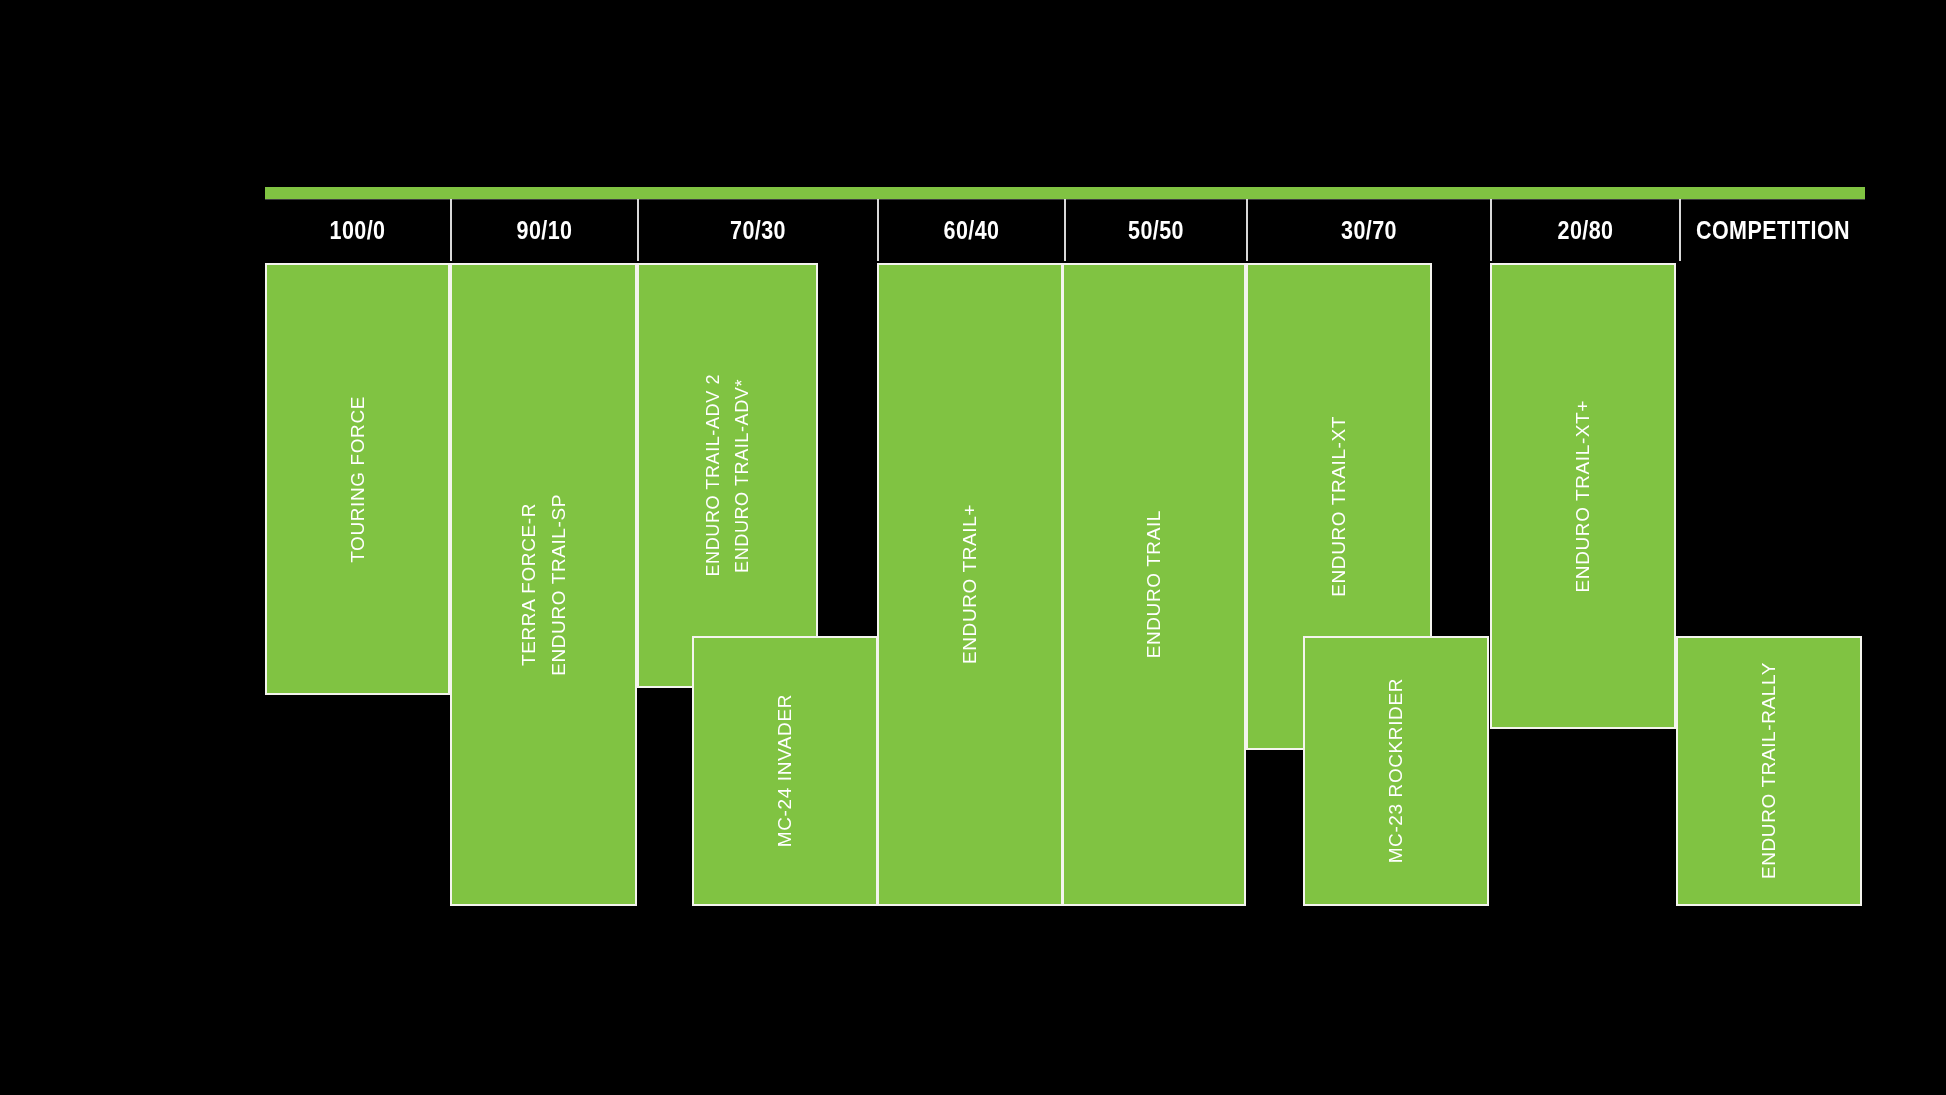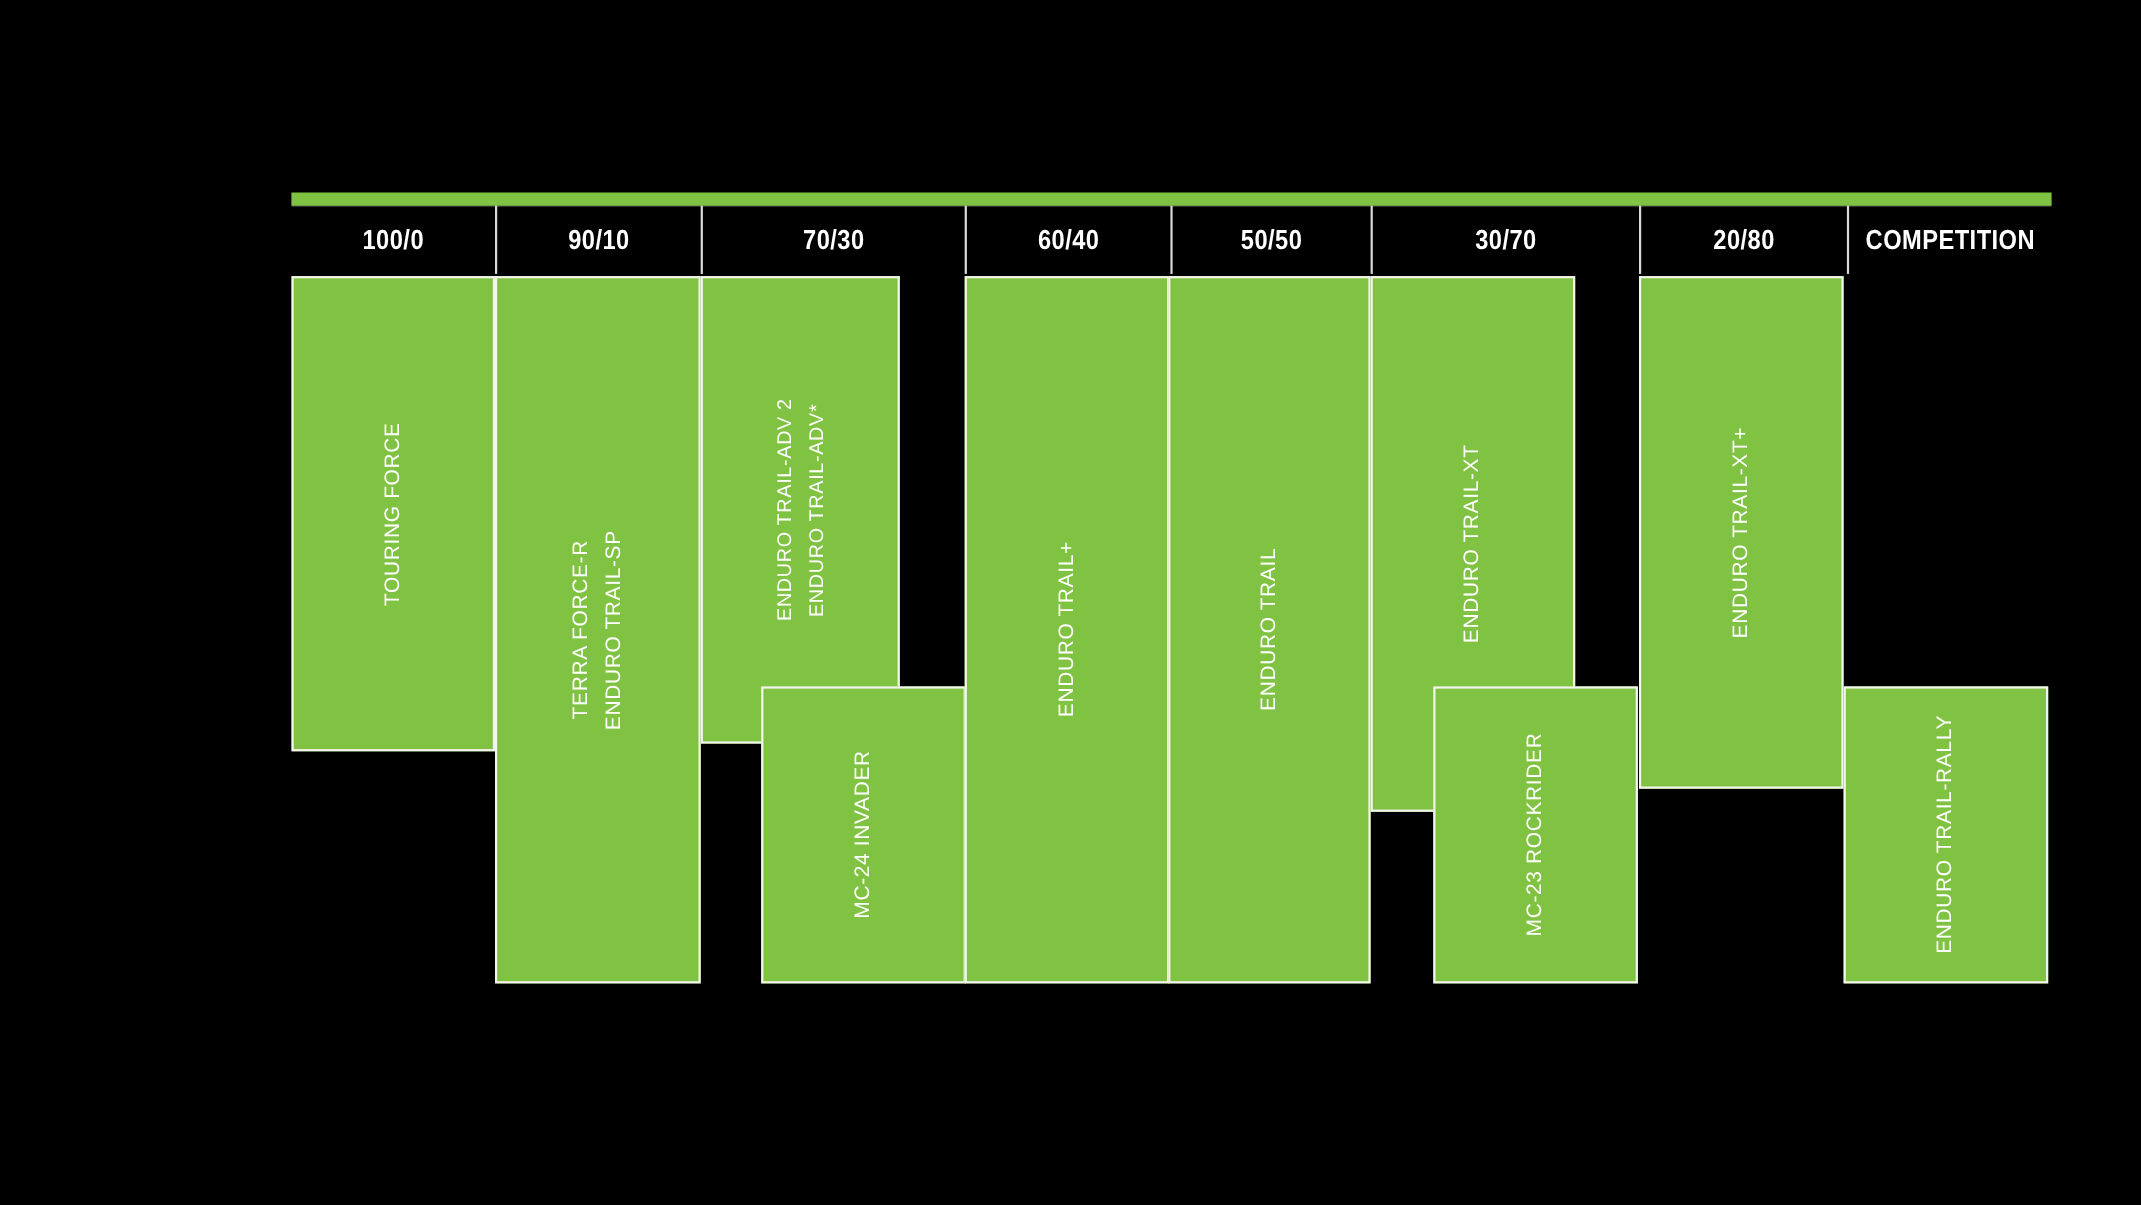--- a/index.html
+++ b/index.html
@@ -2,21 +2,21 @@
 <html><head>
 <meta charset="utf-8">
 <style>
   html,body{margin:0;padding:0;background:#000;}
   body{
     width:1946px;height:1095px;
     font-family:"Liberation Sans", sans-serif;
     overflow:hidden;
     position:relative;
   }
-  #stage{position:absolute;left:0;top:0;width:1946px;height:847px;background:#000;}
+  #stage{position:absolute;left:0;top:12px;width:1946px;height:847px;background:#000;}
 
   
   .top-rule{
     position:absolute;
     background:#80c342;
     box-shadow:0 1px 0 rgba(255,255,255,.25);
   }
 
   
   .header-row{position:absolute;}

